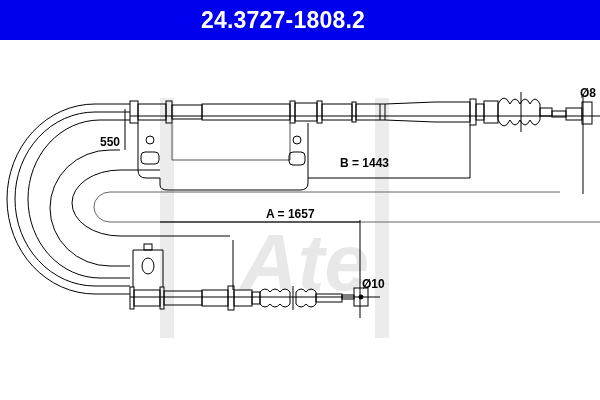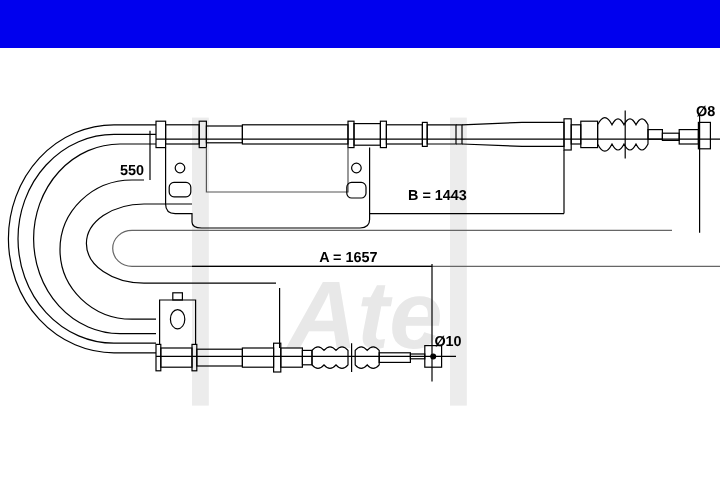--- a/index.html
+++ b/index.html
@@ -12,20 +12,21 @@
       letter-spacing: 0.2px;
     }
     .header .pn { margin-right: 34px; }
     .drawing { position: absolute; left: 0; top: 40px; width: 600px; height: 360px; }
     .lbl { font-family: "Liberation Sans", sans-serif; font-weight: bold; font-size: 12px; fill: #000; }
   </style>
 </head>
 <body>
 
 <div class="header">
+  <span class="pn">24.3727-1808.2</span>
 </div>
 
 <svg class="drawing" viewBox="0 40 600 360" width="600" height="360" xmlns="http://www.w3.org/2000/svg">
 
   <g opacity="1">
     <rect x="160" y="98" width="14" height="240" fill="#ececec"></rect>
     <rect x="375" y="98" width="14" height="240" fill="#ececec"></rect>
     <text x="240" y="290" font-family="Liberation Sans, sans-serif" font-style="italic" font-weight="bold" font-size="80" fill="#e8e8e8">Ate</text>
   </g>
 

